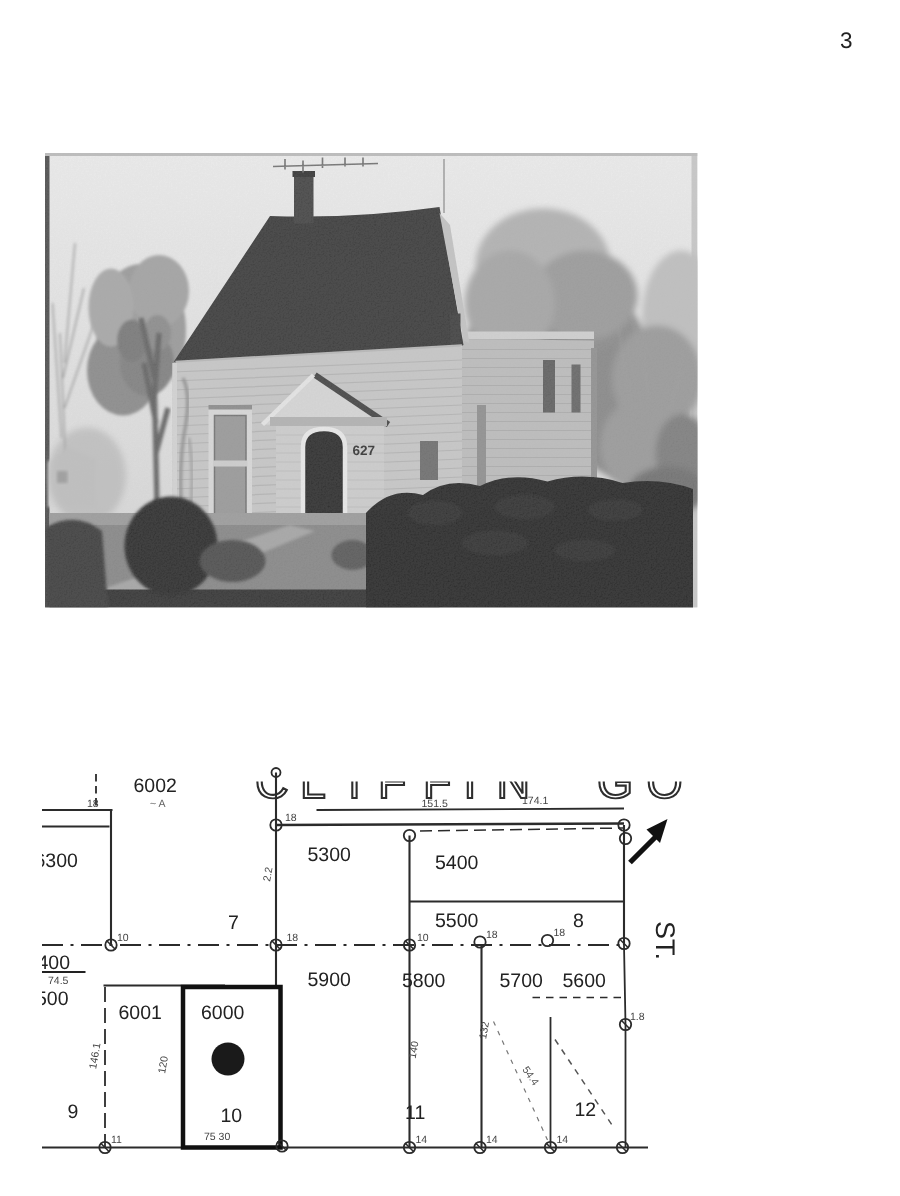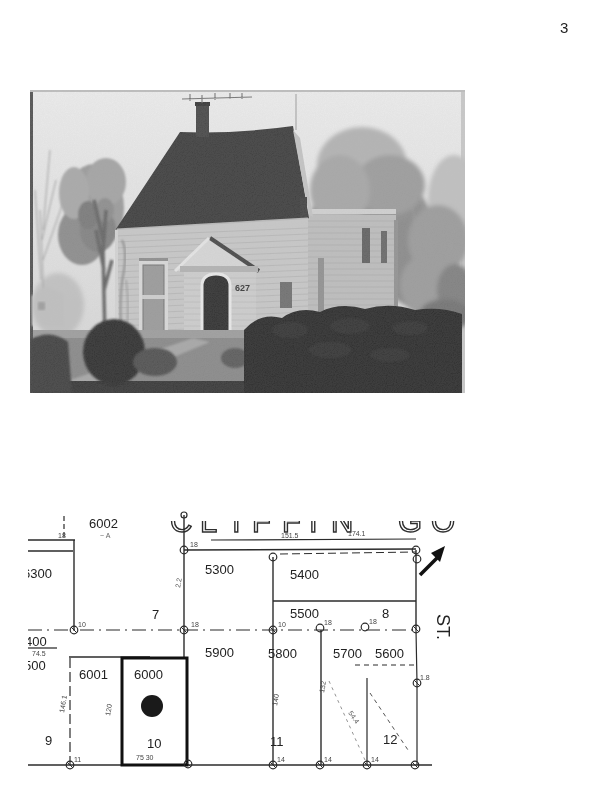--- a/index.html
+++ b/index.html
@@ -4,21 +4,21 @@
 <style>
   html,body{margin:0;padding:0;background:#ffffff;width:600px;height:797px;overflow:hidden;
     font-family:"Liberation Sans",sans-serif;-webkit-font-smoothing:antialiased;}
   .abs{position:absolute;}
 </style>
 </head>
 <body>
 
 <div class="abs" style="left:560px;top:19px;font-size:15px;color:#222;">3</div>
 
-<div class="abs" style="left:30px;top:90px;width:478px;height:303px;">
+<div class="abs" style="left:30px;top:102px;width:478px;height:303px;">
 <svg width="435" height="303" viewBox="0 0 435 303" xmlns="http://www.w3.org/2000/svg">
   <defs>
     <linearGradient id="sky" x1="0" y1="0" x2="0" y2="1">
       <stop offset="0" stop-color="#f0f0f0"></stop>
       <stop offset="0.55" stop-color="#e2e2e2"></stop>
       <stop offset="1" stop-color="#d6d6d6"></stop>
     </linearGradient>
     <filter id="soft">
           <feGaussianBlur stdDeviation="1.2"></feGaussianBlur>
         </filter>

